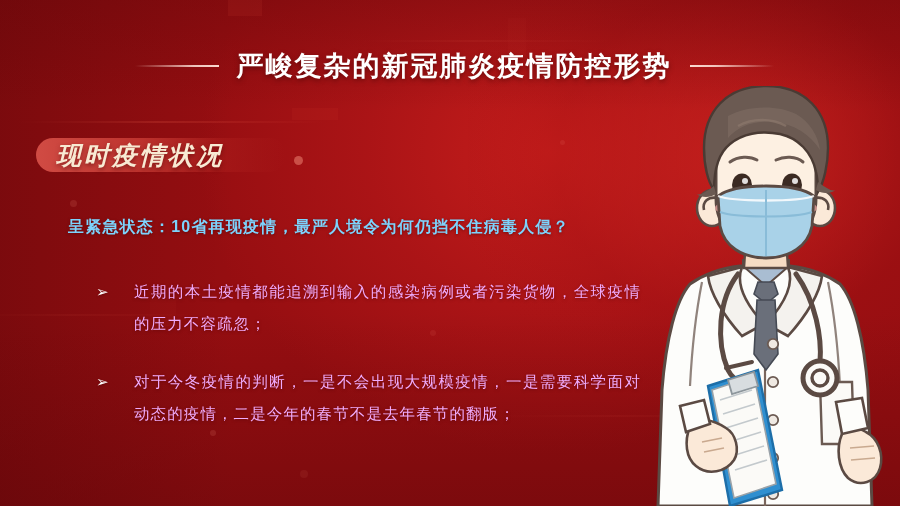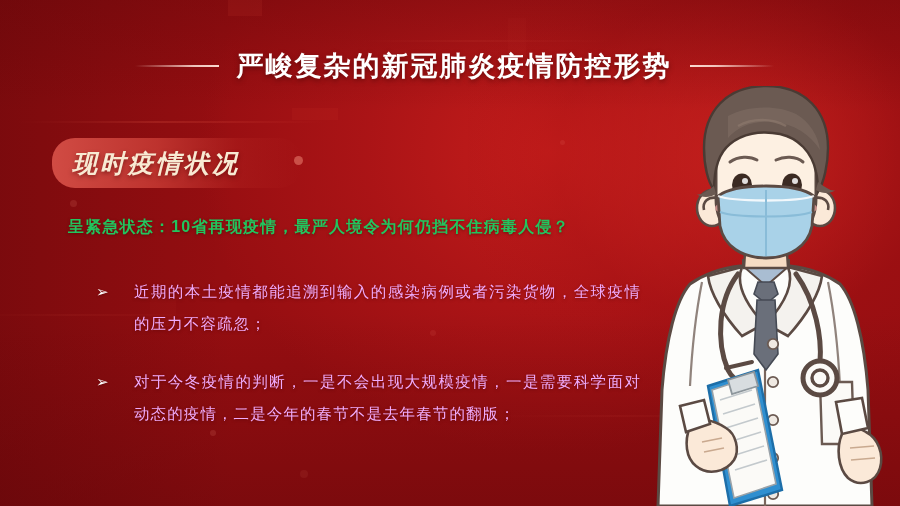--- a/index.html
+++ b/index.html
@@ -80,22 +80,22 @@
     color:#ffffff;
     font-size:27px;
     font-weight:bold;
     letter-spacing:2px;
     white-space:nowrap;
     text-shadow:0 2px 5px rgba(60,0,2,0.55);
   }
 
   
   .section-pill{
-    position:absolute; left:52px; top:138px;
-    width:250px; height:50px;
+    position:absolute; left:36px; top:138px;
+    width:250px; height:34px;
     border-radius:23px;
     background:linear-gradient(90deg,
         rgba(212,78,70,0.96) 0%,
         rgba(196,56,50,0.88) 42%,
         rgba(176,32,30,0.45) 74%,
         rgba(160,20,20,0.0) 100%);
     display:flex; align-items:center;
     z-index:6;
   }
   .section-pill-label{
@@ -112,21 +112,21 @@
   .pill-dot{
     position:absolute; left:294px; top:156px;
     width:9px; height:9px; border-radius:50%;
     background:rgba(226,118,104,0.62);
     z-index:6;
   }
 
   
   .lead{
     position:absolute; left:68px; top:217px;
-    color:#22c55e;
+    color:#7dd3fc;
     font-size:16px;
     font-weight:bold;
     letter-spacing:1.2px;
     white-space:nowrap;
     text-shadow:0 1px 3px rgba(70,0,2,0.55);
     z-index:6;
   }
   .bullets{
     position:absolute; left:96px; top:276px;
     width:545px;

